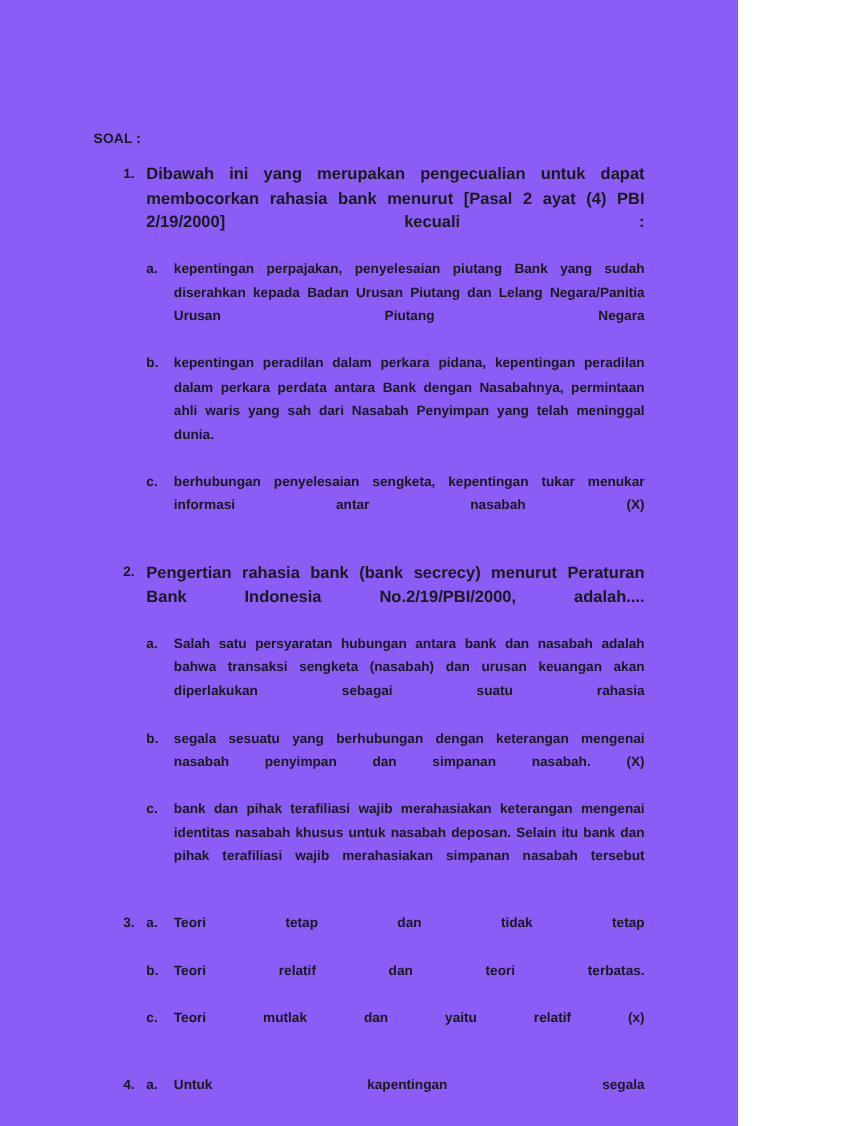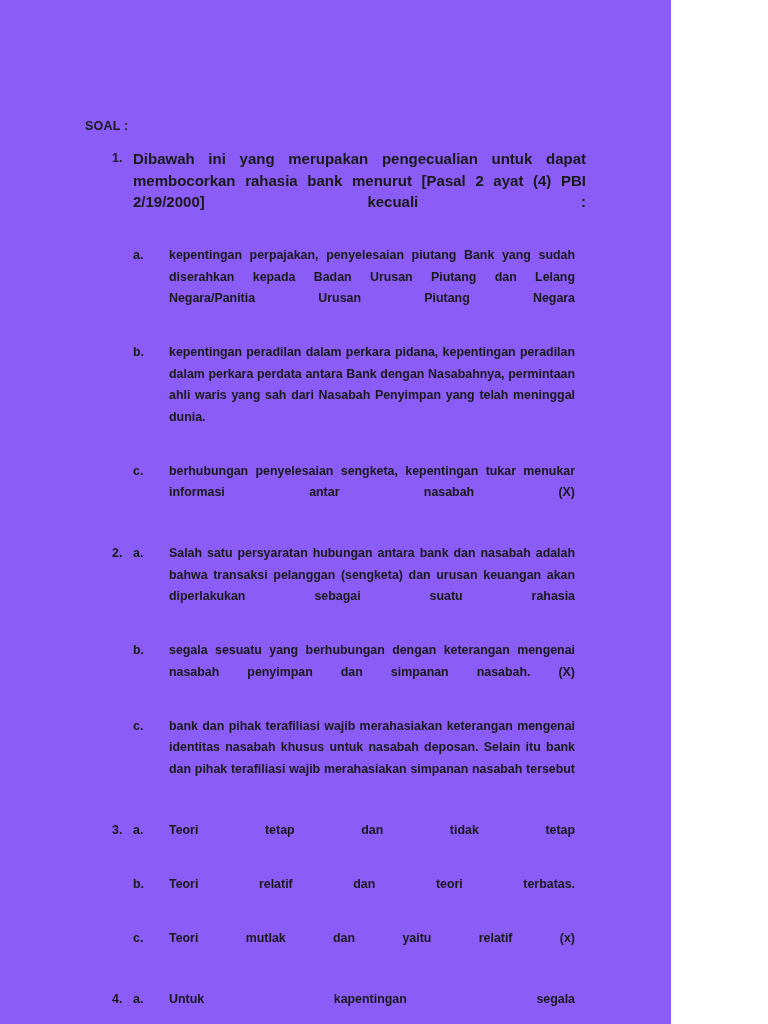--- a/index.html
+++ b/index.html
@@ -74,21 +74,21 @@
     font-size: 12.4px;
     font-weight: 700;
     line-height: 21.5px;
   }
   .opt-text {
     font-size: 12.4px;
     font-weight: 700;
     line-height: 21.5px;
     text-align: justify;
     text-justify: inter-word;
-    margin: 11px;
+    margin: 0;
   }
   
   .q-text::after, .opt-text::after {
     content: "";
     display: inline-block;
     width: 100%;
   }
 </style>
 </head>
 <body>
@@ -113,24 +113,25 @@
         </li>
         <li class="opt-item">
           <span class="opt-letter">c.</span>
           <p class="opt-text">berhubungan penyelesaian sengketa, kepentingan tukar menukar informasi antar nasabah (X)</p>
         </li>
       </ul>
     </li>
 
     <li class="q-item">
       <span class="q-num">2.</span>
+      <p class="q-text">Pengertian rahasia bank (bank secrecy) menurut Peraturan Bank Indonesia No.2/19/PBI/2000, adalah....</p>
       <ul class="opt-list">
         <li class="opt-item">
           <span class="opt-letter">a.</span>
-          <p class="opt-text">Salah satu persyaratan hubungan antara bank dan nasabah adalah bahwa transaksi pelanggan (sengketa) dan urusan keuangan akan diperlakukan sebagai suatu rahasia</p>
+          <p class="opt-text">Salah satu persyaratan hubungan antara bank dan nasabah adalah bahwa transaksi sengketa (nasabah) dan urusan keuangan akan diperlakukan sebagai suatu rahasia</p>
         </li>
         <li class="opt-item">
           <span class="opt-letter">b.</span>
           <p class="opt-text">segala sesuatu yang berhubungan dengan keterangan mengenai nasabah penyimpan dan simpanan nasabah.  (X)</p>
         </li>
         <li class="opt-item">
           <span class="opt-letter">c.</span>
           <p class="opt-text">bank dan pihak terafiliasi wajib merahasiakan keterangan mengenai identitas nasabah khusus untuk nasabah deposan. Selain itu bank dan pihak terafiliasi wajib merahasiakan simpanan nasabah tersebut</p>
         </li>
       </ul>

